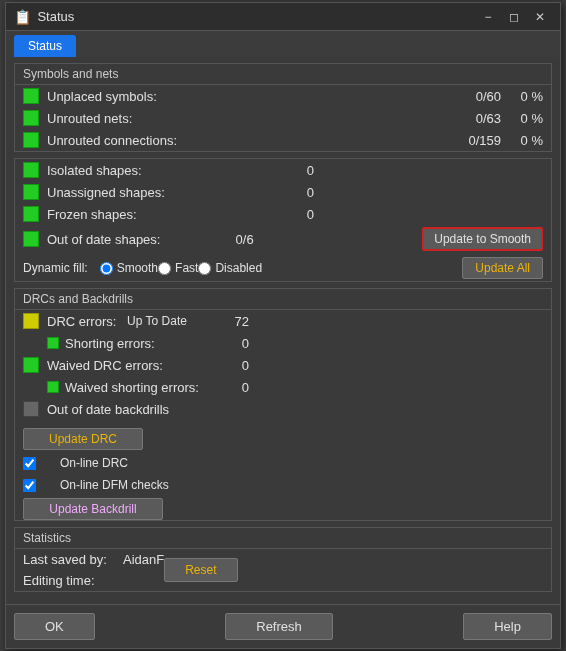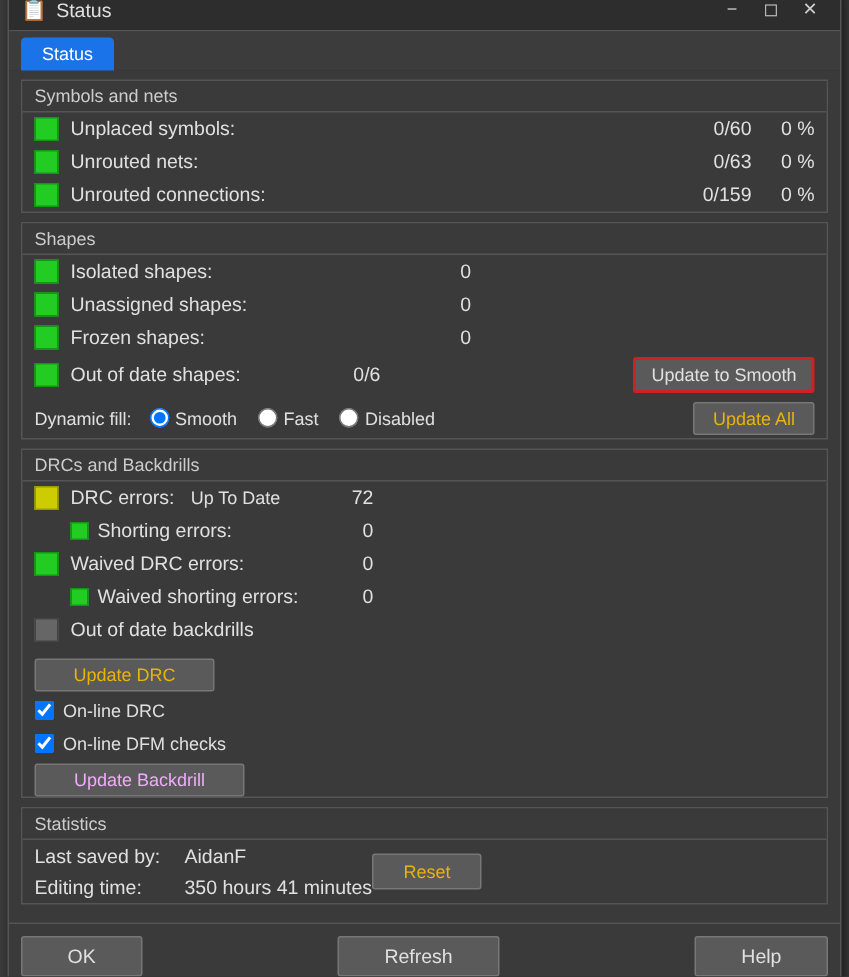--- a/index.html
+++ b/index.html
@@ -169,39 +169,38 @@
 
     .dynamic-fill-row {
       display: flex;
       align-items: center;
       padding: 4px 0 2px;
       gap: 4px;
     }
     .radio-group {
       display: flex;
       align-items: center;
-      gap: 14px;
       margin-left: 8px;
     }
     .radio-option {
       display: flex;
       align-items: center;
       gap: 4px;
     }
     .radio-option input { margin: 0; }
     .radio-label { color: #e0e0e0; font-size: 12px; }
 
     .indent {
       margin-left: 24px;
     }
 
     .checkbox-row {
       display: flex;
       align-items: center;
-      gap: 6px;
+      gap: 24px;
       padding: 2px 0;
     }
     .checkbox-row input { margin: 0; }
     .checkbox-label { color: #e0e0e0; font-size: 12px; }
 
     .stat-row {
       display: flex;
       align-items: center;
       padding: 3px 0;
     }
@@ -278,21 +277,20 @@
         <div class="row">
           <div class="led-green"></div>
           <span class="label">Unrouted connections:</span>
           <span class="value">0/159</span>
           <span class="percent">0 %</span>
         </div>
       </div>
     </div>
 
     <div class="section">
-      <div class="section-header">Shapes</div>
       <div class="section-body">
         <div class="row">
           <div class="led-green"></div>
           <span class="label">Isolated shapes:</span>
           <span class="value">0</span>
           <span style="flex:1"></span>
         </div>
         <div class="row">
           <div class="led-green"></div>
           <span class="label">Unassigned shapes:</span>
@@ -392,21 +390,20 @@
       <div class="section-header">Statistics</div>
       <div class="section-body">
         <div style="display:flex;align-items:center;justify-content:flex-start;">
           <div>
             <div class="stat-row">
               <span class="stat-label">Last saved by:</span>
               <span class="stat-value">AidanF</span>
             </div>
             <div class="stat-row">
               <span class="stat-label">Editing time:</span>
-              <span class="stat-value">350 hours 41 minutes</span>
             </div>
           </div>
           <button class="btn" style="padding:4px 20px;">Reset</button>
         </div>
       </div>
     </div>
 
   </div>
 
   <div class="bottom-bar">

